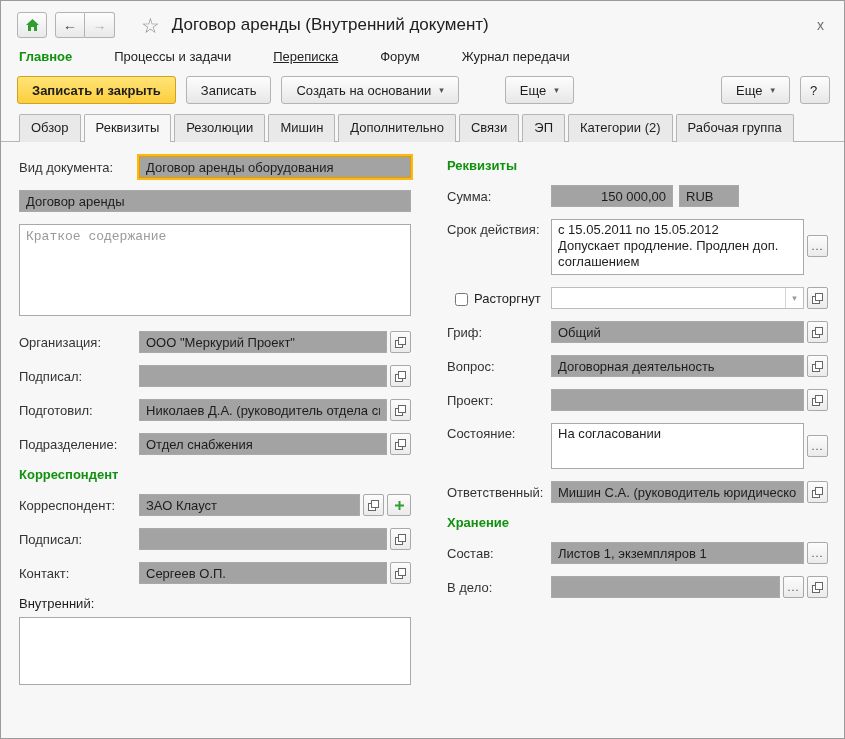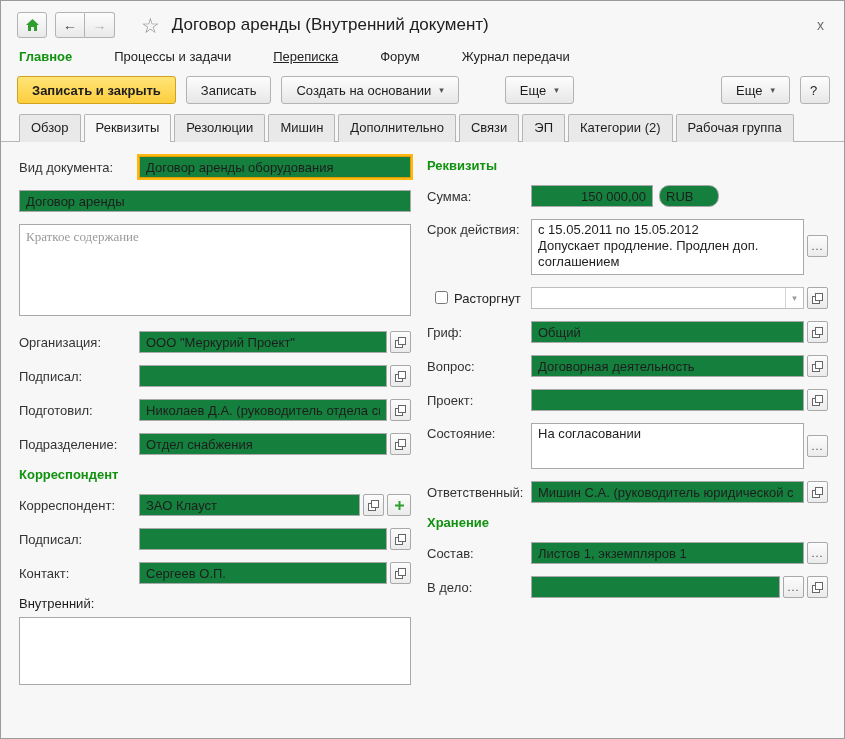--- a/index.html
+++ b/index.html
@@ -38,57 +38,57 @@
   .midgap { width:26px; }
 
   
   .tabs { display:flex; padding:0 0 0 18px; position:relative; z-index:2; margin-bottom:-1px; }
   .tab { border:1px solid #b5b5b5; border-bottom:none; background:#e9e9e9; padding:5px 11px 6px;
          margin-right:3px; border-radius:2px 2px 0 0; cursor:pointer; white-space:nowrap; }
   .tab.active { background:#f7f7f7; position:relative; padding-bottom:7px; }
 
   
   .panel { border-top:1px solid #b5b5b5; height:calc(100% - 151px); padding:14px 16px 0 18px;
-           display:flex; gap:16px; overflow:hidden; }
+           display:flex; gap:36px; overflow:hidden; }
   .col.left  { width:392px; flex:none; }
   .col.right { flex:1; }
 
   .sechead { color:#11920f; font-weight:bold; margin:6px 0 12px; }
   .col.right .sechead.first { margin-top:2px; }
 
   .frow { display:flex; align-items:center; margin-bottom:12px; }
   .frow.top { align-items:flex-start; }
   .flabel { width:120px; flex:none; color:#333; padding-right:6px; }
   .col.right .flabel { width:104px; }
 
-  .inp { flex:1; height:22px; border:1px solid #a9a9a9; background:#15803d; padding:0 6px;
+  .inp { flex:1; height:22px; border:1px solid #a9a9a9; background:#a3a3a3; padding:0 6px;
          font-size:13px; font-family:"Liberation Sans", sans-serif; color:#1d1d1d; min-width:0; }
   .inp.focused { outline:2px solid #fdb814; outline-offset:0; border-color:#e29d00; }
   .inp.full { width:100%; flex:none; }
   .inp.amount { flex:0 0 122px; text-align:right; }
-  .inp.currency { flex:0 0 60px; margin-left:6px;border-radius:10px; }
+  .inp.currency { flex:0 0 60px; margin-left:6px; }
 
   .ta { width:100%; border:1px solid #a9a9a9; background:#fff; resize:none;
-        font-size:13px; font-family:Liberation Serif, serif; padding:4px 6px; color:#1d1d1d; }
+        font-size:13px; font-family:Liberation Mono, monospace; padding:4px 6px; color:#1d1d1d; }
   .ta::placeholder { color:#9a9a9a; }
   .ta.summary { height:92px; margin-bottom:12px; }
   .ta.comment { height:68px; }
   .lblrow { margin:2px 0 6px; }
 
   .mini { height:22px; min-width:21px; margin-left:3px; border:1px solid #a9a9a9; border-radius:2px;
           background:linear-gradient(#fcfcfc,#ebebeb); display:flex; align-items:center;
           justify-content:center; cursor:pointer; font-size:11px; color:#444; flex:none;
           font-family:"Liberation Sans", sans-serif; }
   .mini.ell { letter-spacing:1px; padding:0 3px; }
   .mbox { flex:1; border:1px solid #a9a9a9; background:#fff; padding:2px 6px; min-width:0;
           white-space:pre-line; line-height:16px; overflow:hidden; }
   .mbox.h3 { height:56px; }
   .mbox.h2 { height:46px; }
 
-  .chkwrap { width:104px; flex:none; display:flex; align-items:flex-start; gap:6px; padding-left:8px; }
+  .chkwrap { width:104px; flex:none; display:flex; align-items:flex-end; gap:6px; padding-left:8px; }
   .chk { width:13px; height:13px; }
   .combo { flex:1; display:flex; height:22px; border:1px solid #bdbdbd; background:#fff; min-width:0; }
   .combo-inp { flex:1; border:none; min-width:0; padding:0 6px; font-size:13px;
                font-family:"Liberation Sans", sans-serif; background:transparent; }
   .combo-dd { width:18px; border-left:1px solid #d4d4d4; display:flex; align-items:center;
               justify-content:center; font-size:9px; color:#9a9a9a; cursor:pointer; }
 </style>
 </head>
 <body>
 

